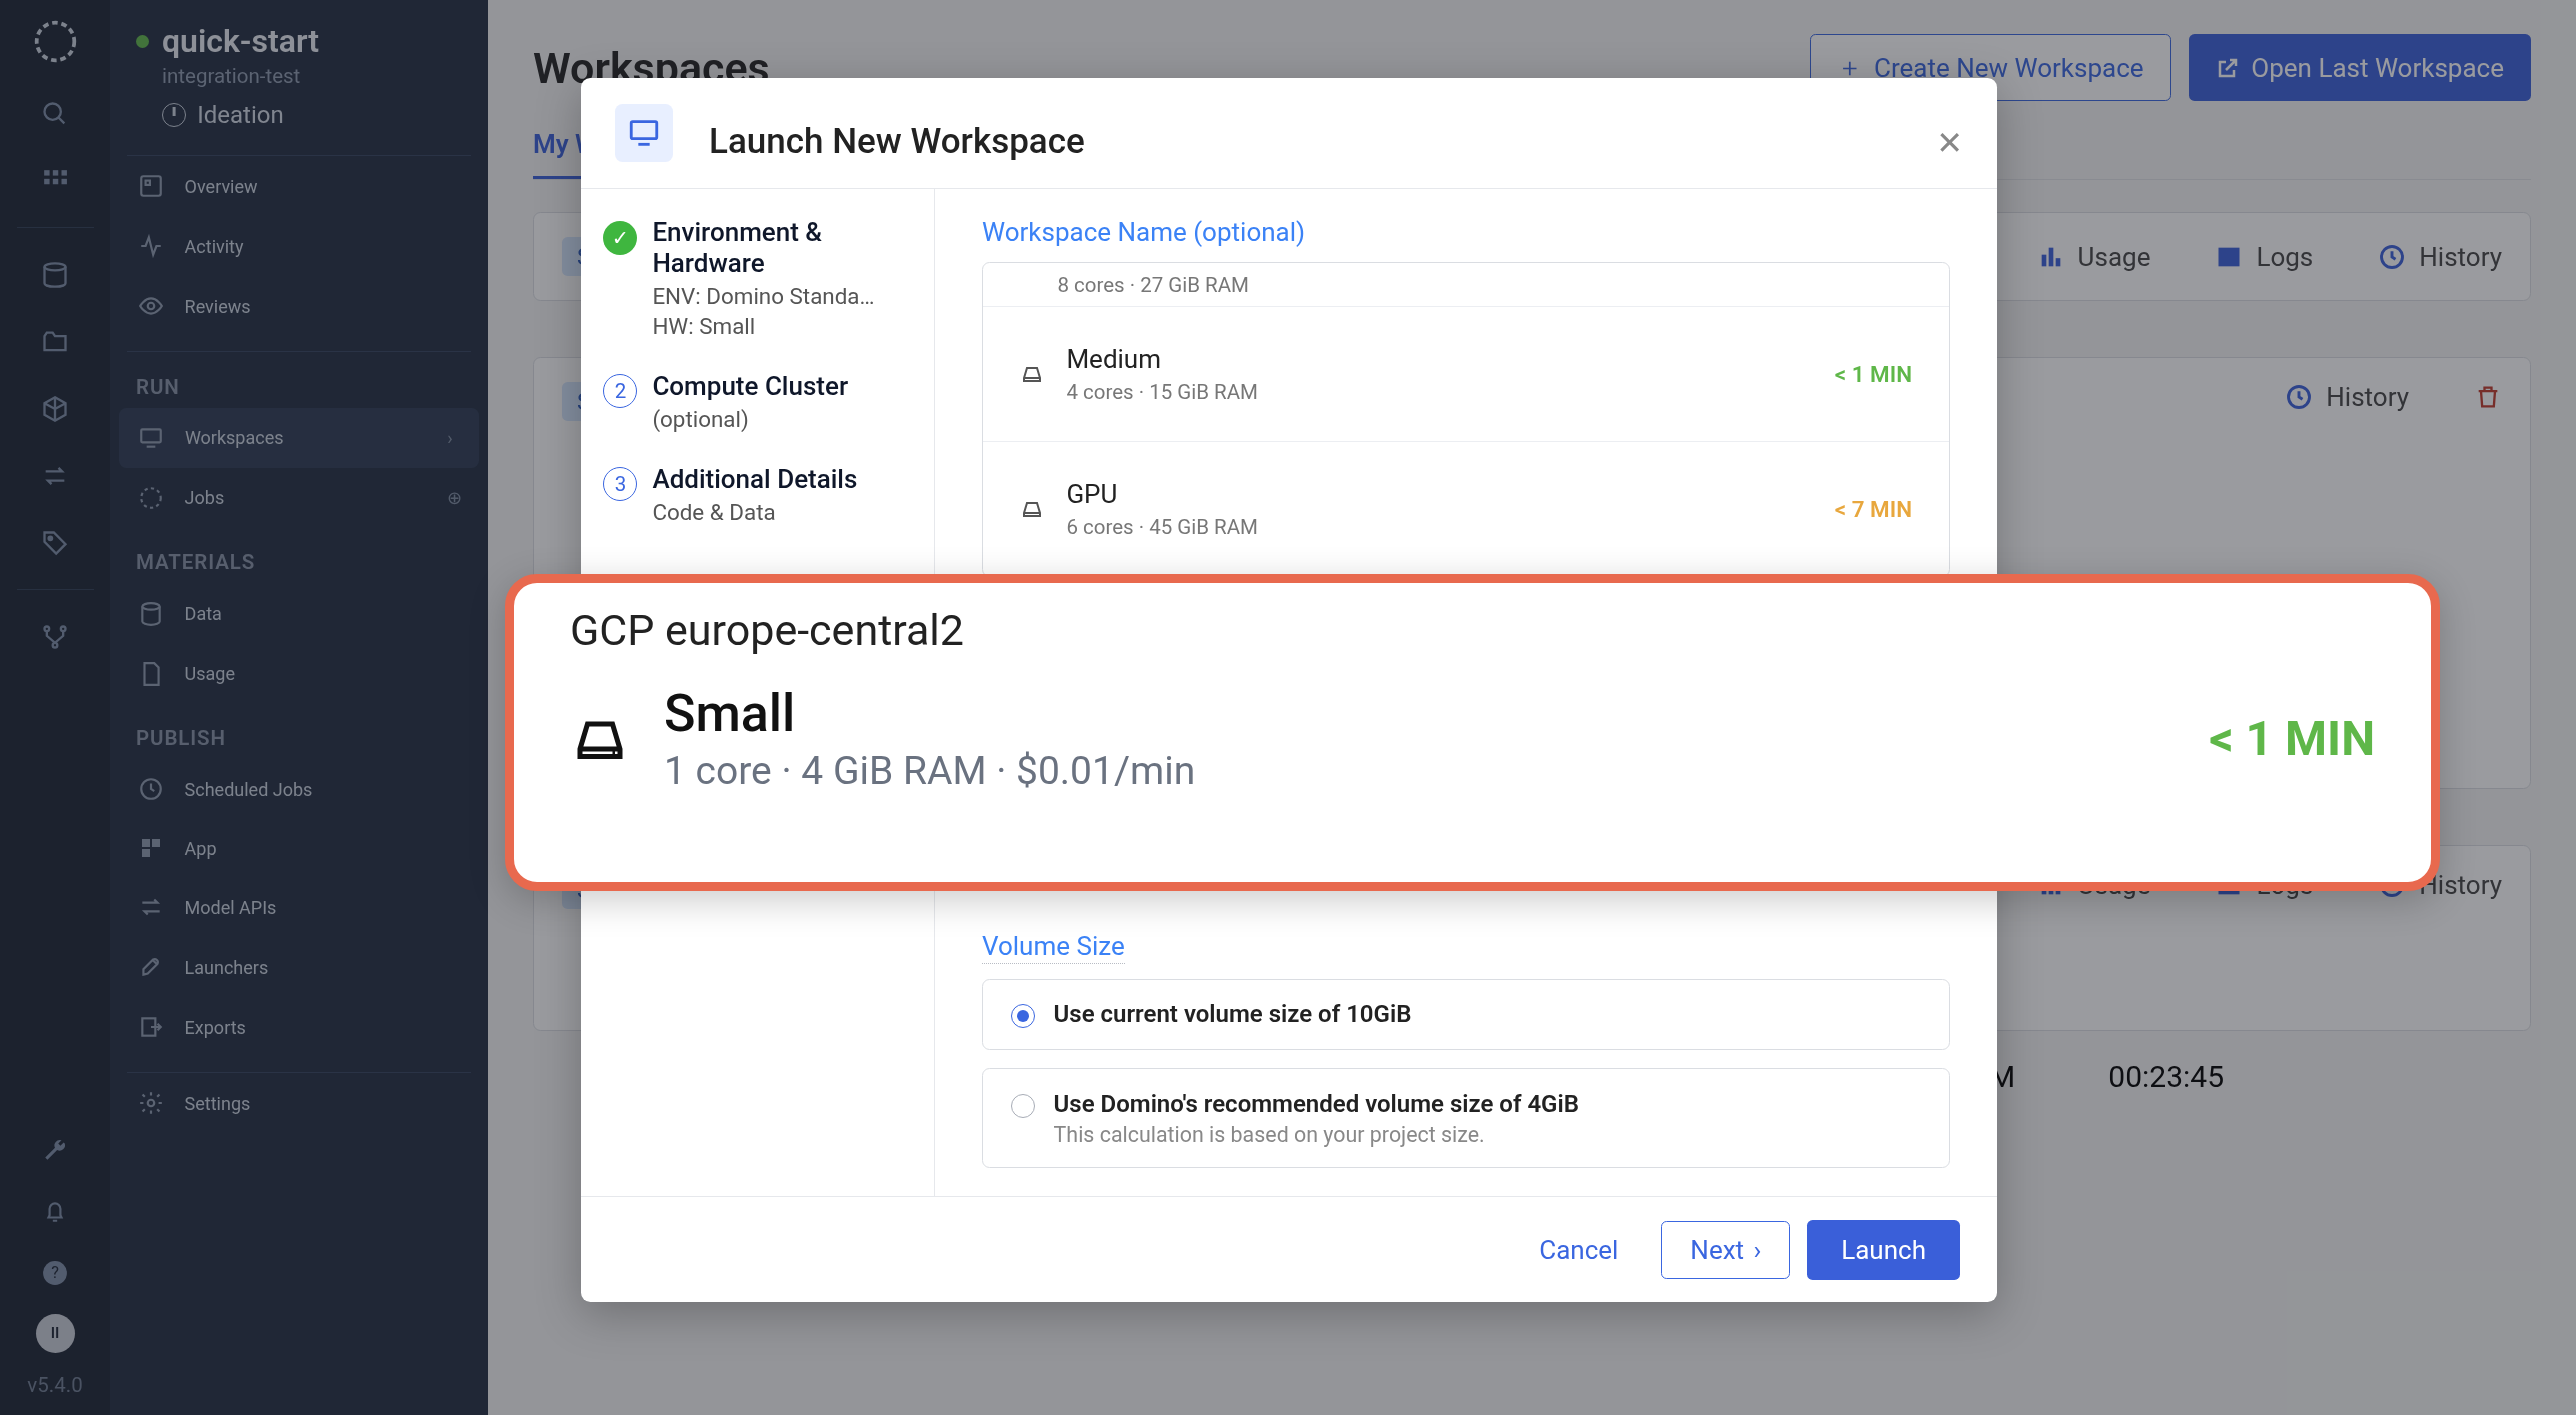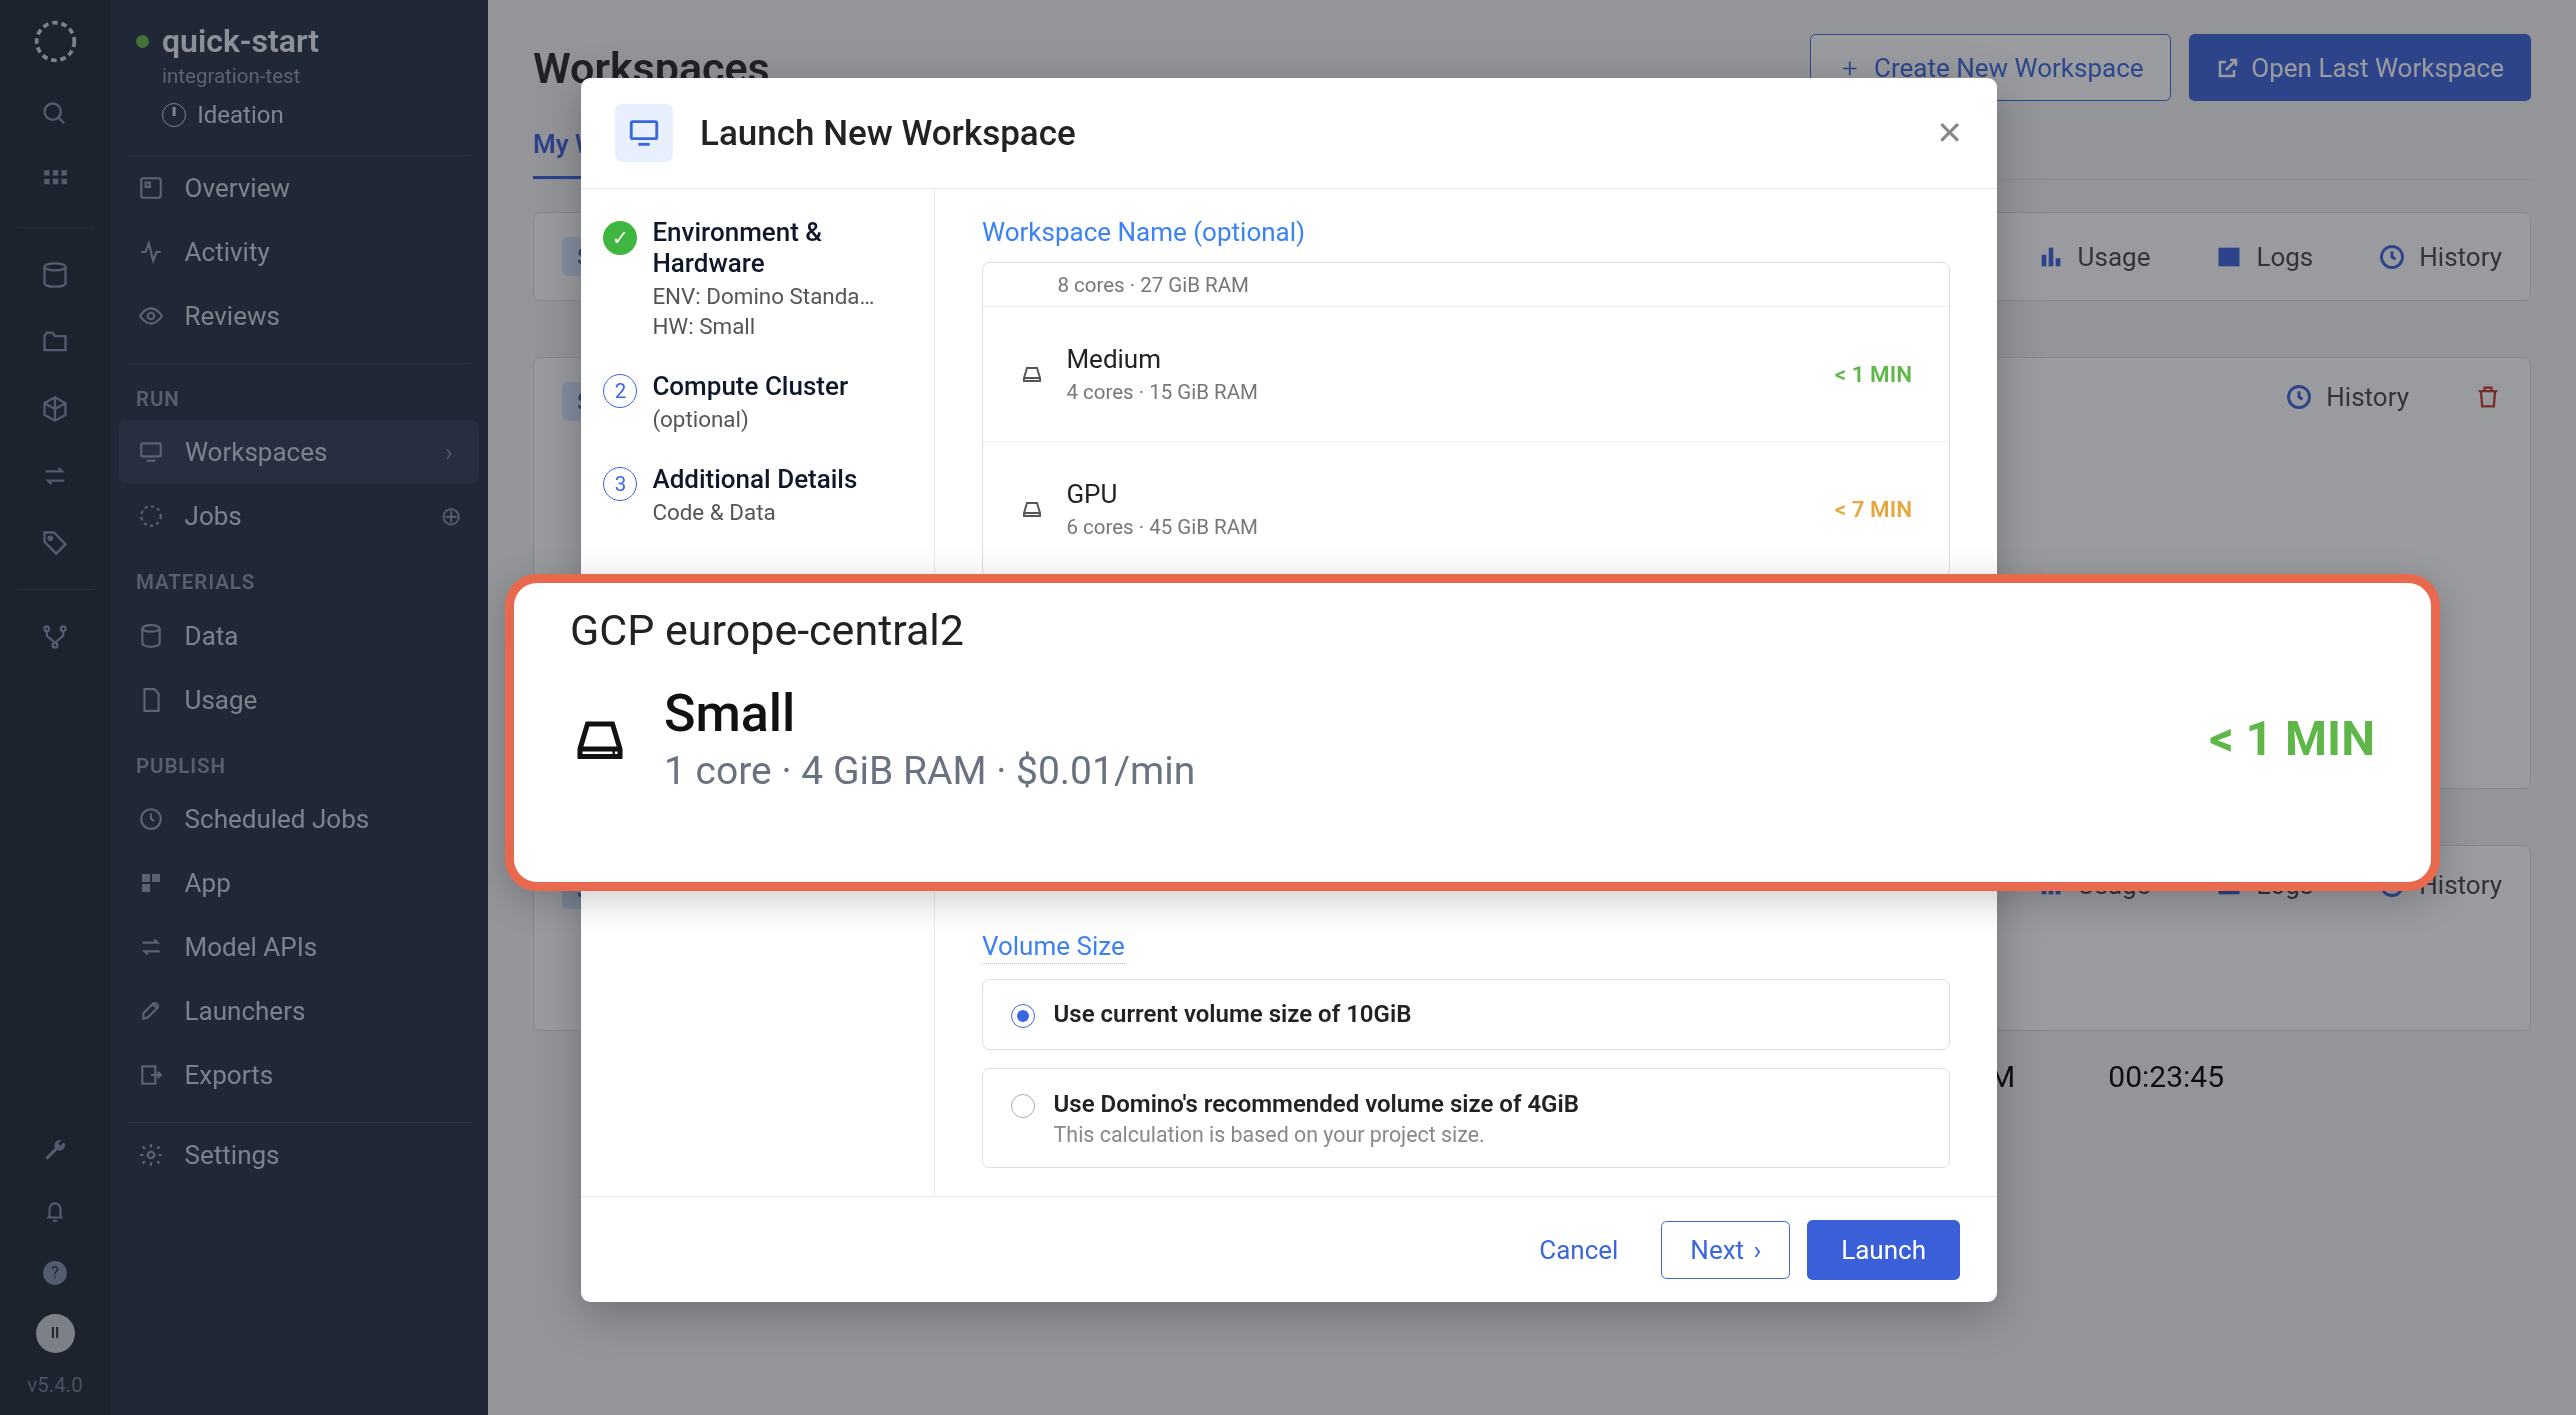--- a/index.html
+++ b/index.html
@@ -19,21 +19,21 @@
   .proj-header { padding: 22.4px 26px 11.2px; }
   .proj-name { display:flex; align-items:center; gap:13px; }
   .status-dot { width:13px; height:13px; border-radius:50%; background:#5fb749; }
   .proj-title { font-size: 32px; font-weight:600; color:#e8ecf2; }
   .proj-sub { font-size: 20.5px; color:#8d99ad; margin-top:3.7px; margin-left:26px; }
   .proj-phase { display:flex; align-items:center; gap:11.2px; margin-top:13px; margin-left:26px; color:#d0d7e2; font-size:24px; }
   .phase-icon { width:24px; height:24px; border:1.9px solid #c9d1dd; border-radius:50%; position:relative; }
   .phase-icon::after { content:''; position:absolute; width:2.8px; height:9.3px; background:#c9d1dd; left:50%; top:2.8px; transform:translateX(-50%); }
   .nav-sep { border-top: 0.9px solid #34435d; margin: 15px 17px 0; }
   .nav-group-label { color:#8591a4; font-size:20.5px; font-weight:600; letter-spacing: 0.9px; padding: 22.4px 26px 9.3px; }
-  .nav-item { display:flex; align-items:center; gap:18.6px; padding: 17px 26px; font-size:26px; color:#c9d1dd; cursor:pointer; position:relative; }
+  .nav-item { display:flex; align-items:center; gap:18.6px; padding: 17px 26px; font-size:18px; color:#c9d1dd; cursor:pointer; position:relative; }
   .nav-item.active { background:#2c3a52; border-radius:7.5px; margin: 0 9.3px; padding-left: 17px; }
   .nav-item .ni-icon { width:30px; display:flex; justify-content:center; color:#8d99ad; }
   .nav-item .chev, .nav-item .add { margin-left:auto; color:#7d8a9f; }
 
   
   .main { position: absolute; left: 488px; top: 0; right: 0; height: 100%; padding: 34px 45px; }
   .main-header { display:flex; align-items:center; justify-content:space-between; }
   .main-title { font-size:43px; font-weight:600; color:#222; }
   .header-actions { display:flex; gap:18.6px; }
   .btn { display:flex; align-items:center; gap:11.2px; padding: 15px 26px; font-size:26px; border-radius:5.6px; cursor:pointer; border:0.9px solid transparent; }
@@ -46,21 +46,21 @@
   .badge { background:#d6e7ff; color:#2a5bbf; padding:5.6px 15px; border-radius:5.6px; font-size:24px; }
   .ws-stats { margin-left:auto; display:flex; gap:65px; align-items:center; }
   .stat { display:flex; gap:13px; align-items:center; color:#444; font-size:26px; cursor:pointer; }
   .trash { color:#c0392b; }
 
   
   .overlay { position:absolute; inset:0; background:rgba(30,34,42,0.45); }
 
   
   .modal { position:absolute; left:581px; top:78px; width:1416px; background:#fff; border-radius:9.3px; box-shadow: 0 11.2px 45px rgba(0,0,0,0.25); display:flex; flex-direction:column; }
-  .modal-header { display:flex; align-items:center; padding: 26px 34px; border-bottom:0.9px solid #e6e8ec; gap:27px; }
+  .modal-header { display:flex; align-items:flex-end; padding: 26px 34px; border-bottom:0.9px solid #e6e8ec; gap:36px; }
   .modal-icon { width:58px; height:58px; background:#e8efff; border-radius:7.5px; display:flex; align-items:center; justify-content:center; color:#3a66e0; }
   .modal-title { font-size:35px; font-weight:500; color:#222; }
   .modal-close { margin-left:auto; color:#888; font-size:32px; cursor:pointer; }
   .modal-body { display:flex; min-height: 913px; }
   .steps-col { width:354px; border-right:0.9px solid #e6e8ec; padding: 28px 22.4px; }
   .step { display:flex; gap:15px; margin-bottom: 32px; }
   .step-badge { width:34px; height:34px; flex-shrink:0; border-radius:50%; display:flex; align-items:center; justify-content:center; font-size:20.5px; margin-top:3.7px; }
   .step-badge.done { background:#3fb63f; color:#fff; }
   .step-badge.num { border:1.9px solid #3a66e0; color:#3a66e0; background:#fff; }
   .step-title { color:#0f172a; font-size:26px; font-weight:500; line-height:1.2; }

